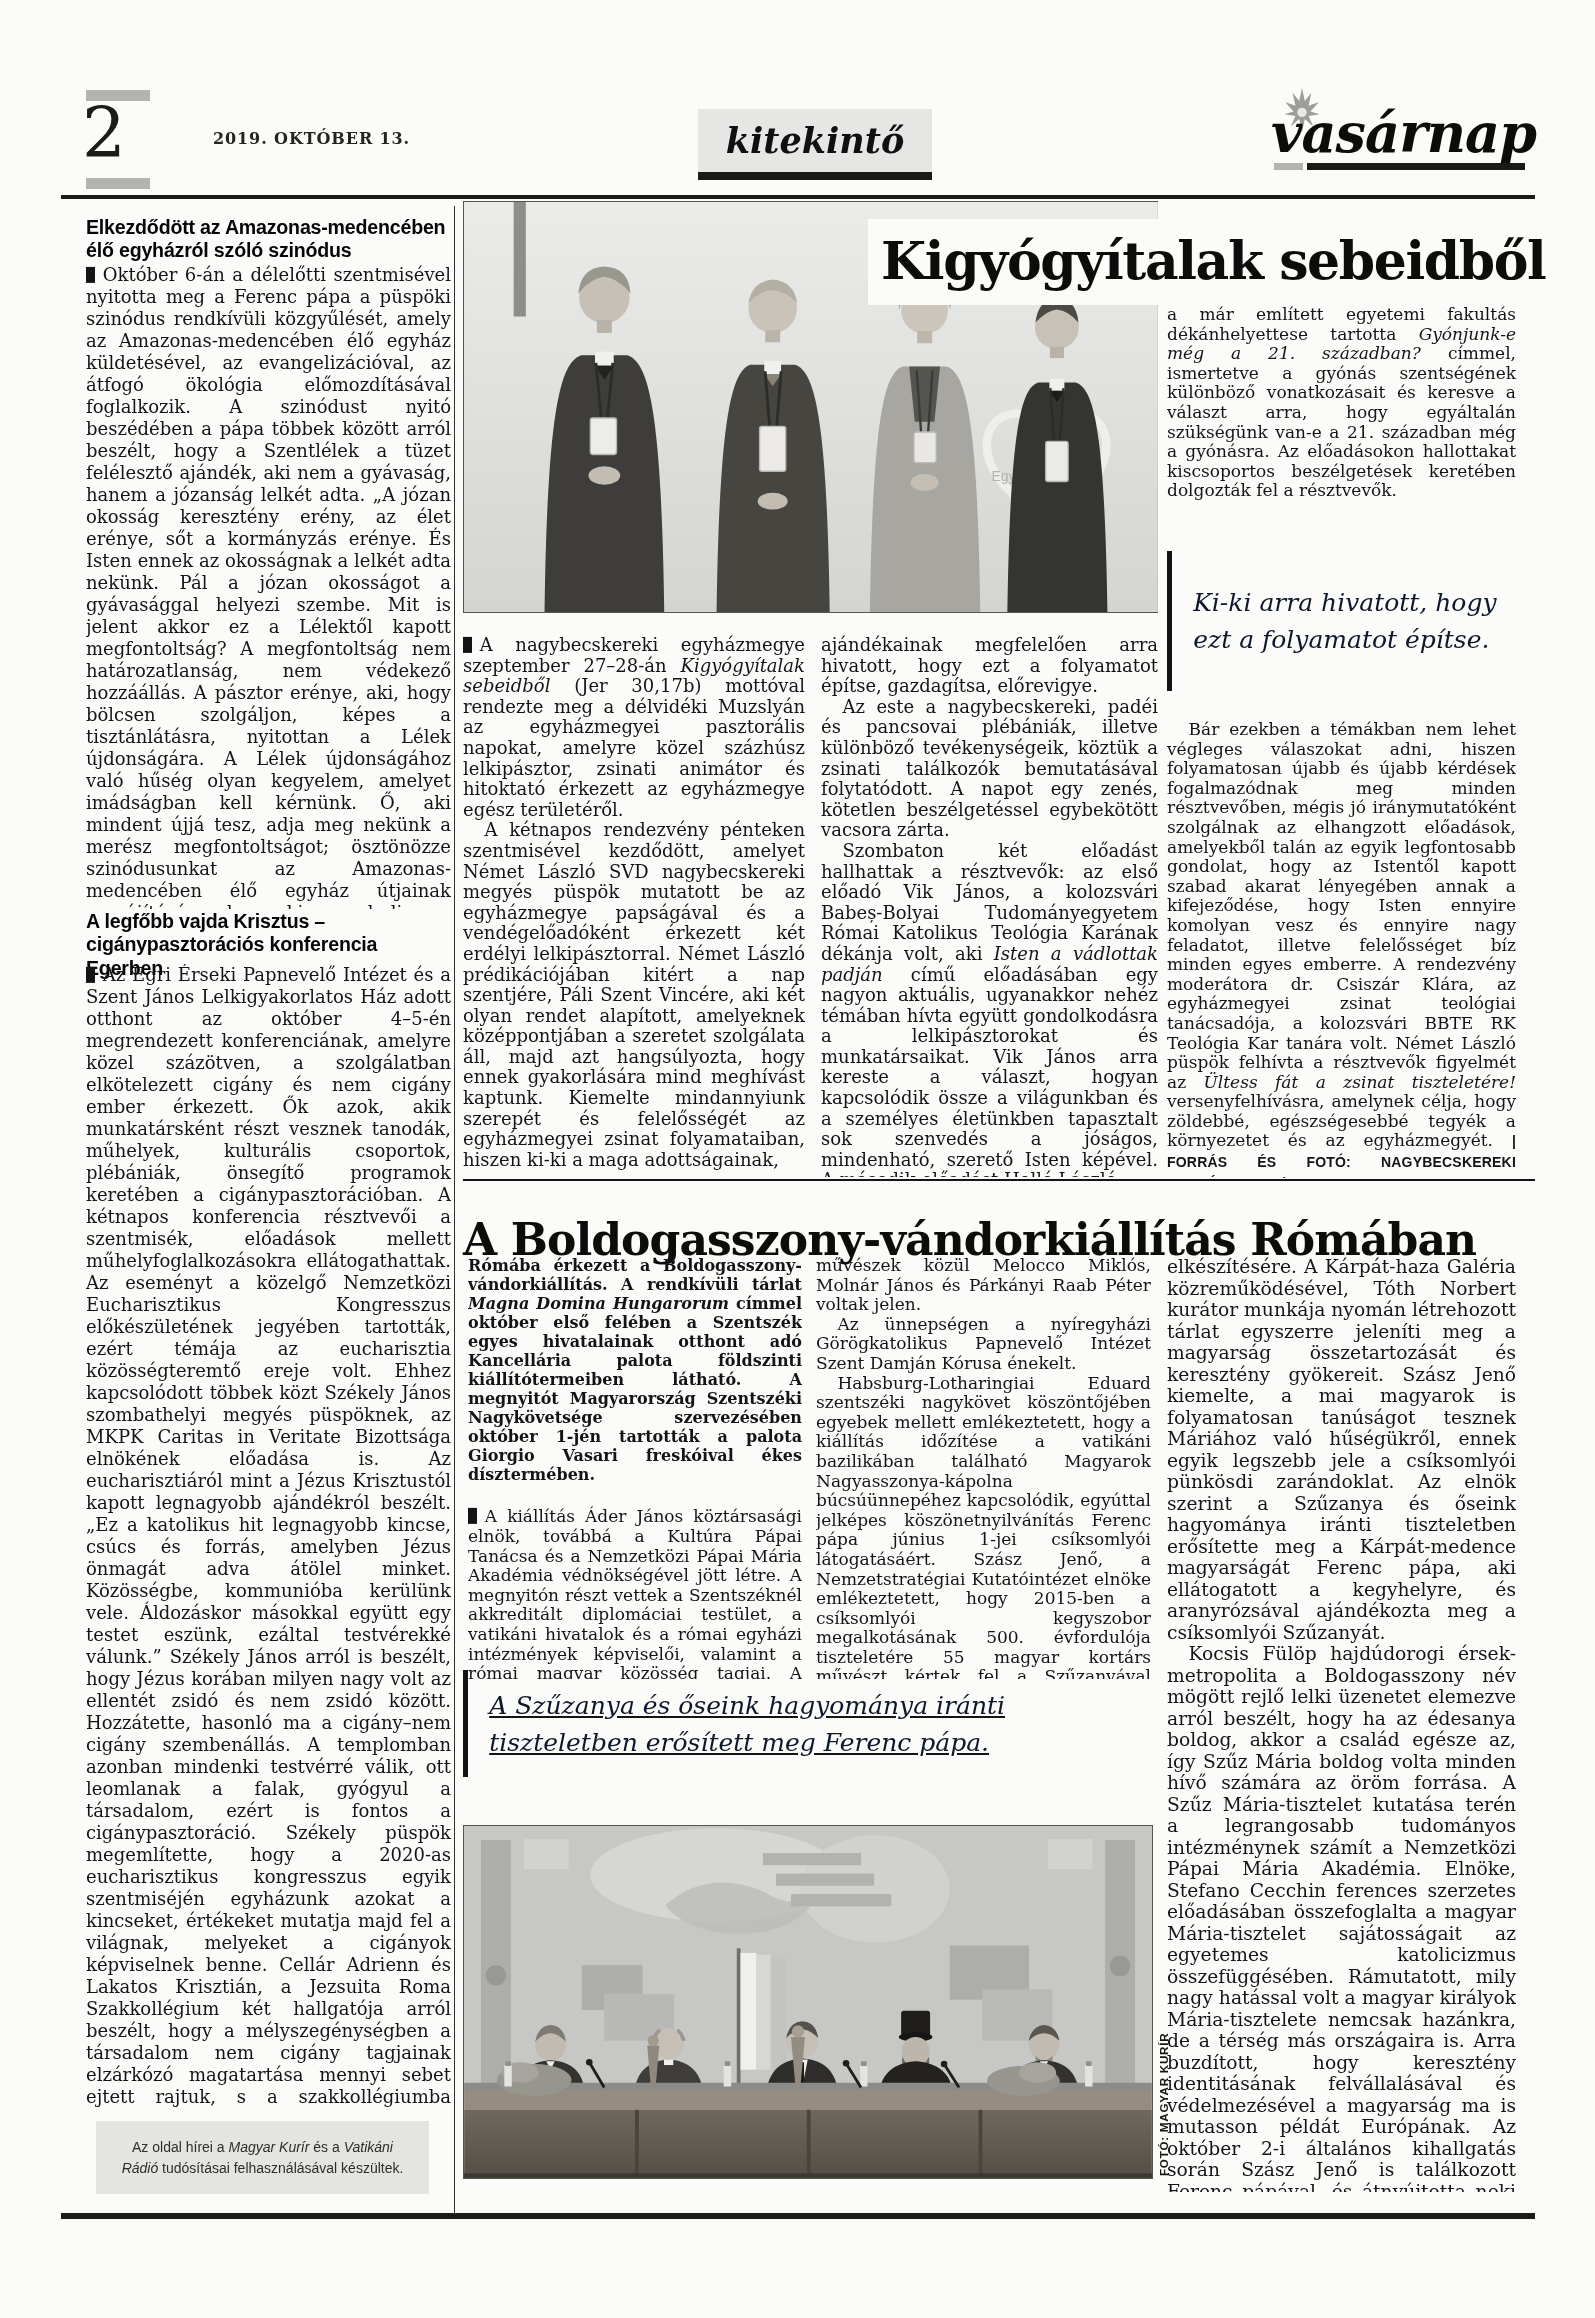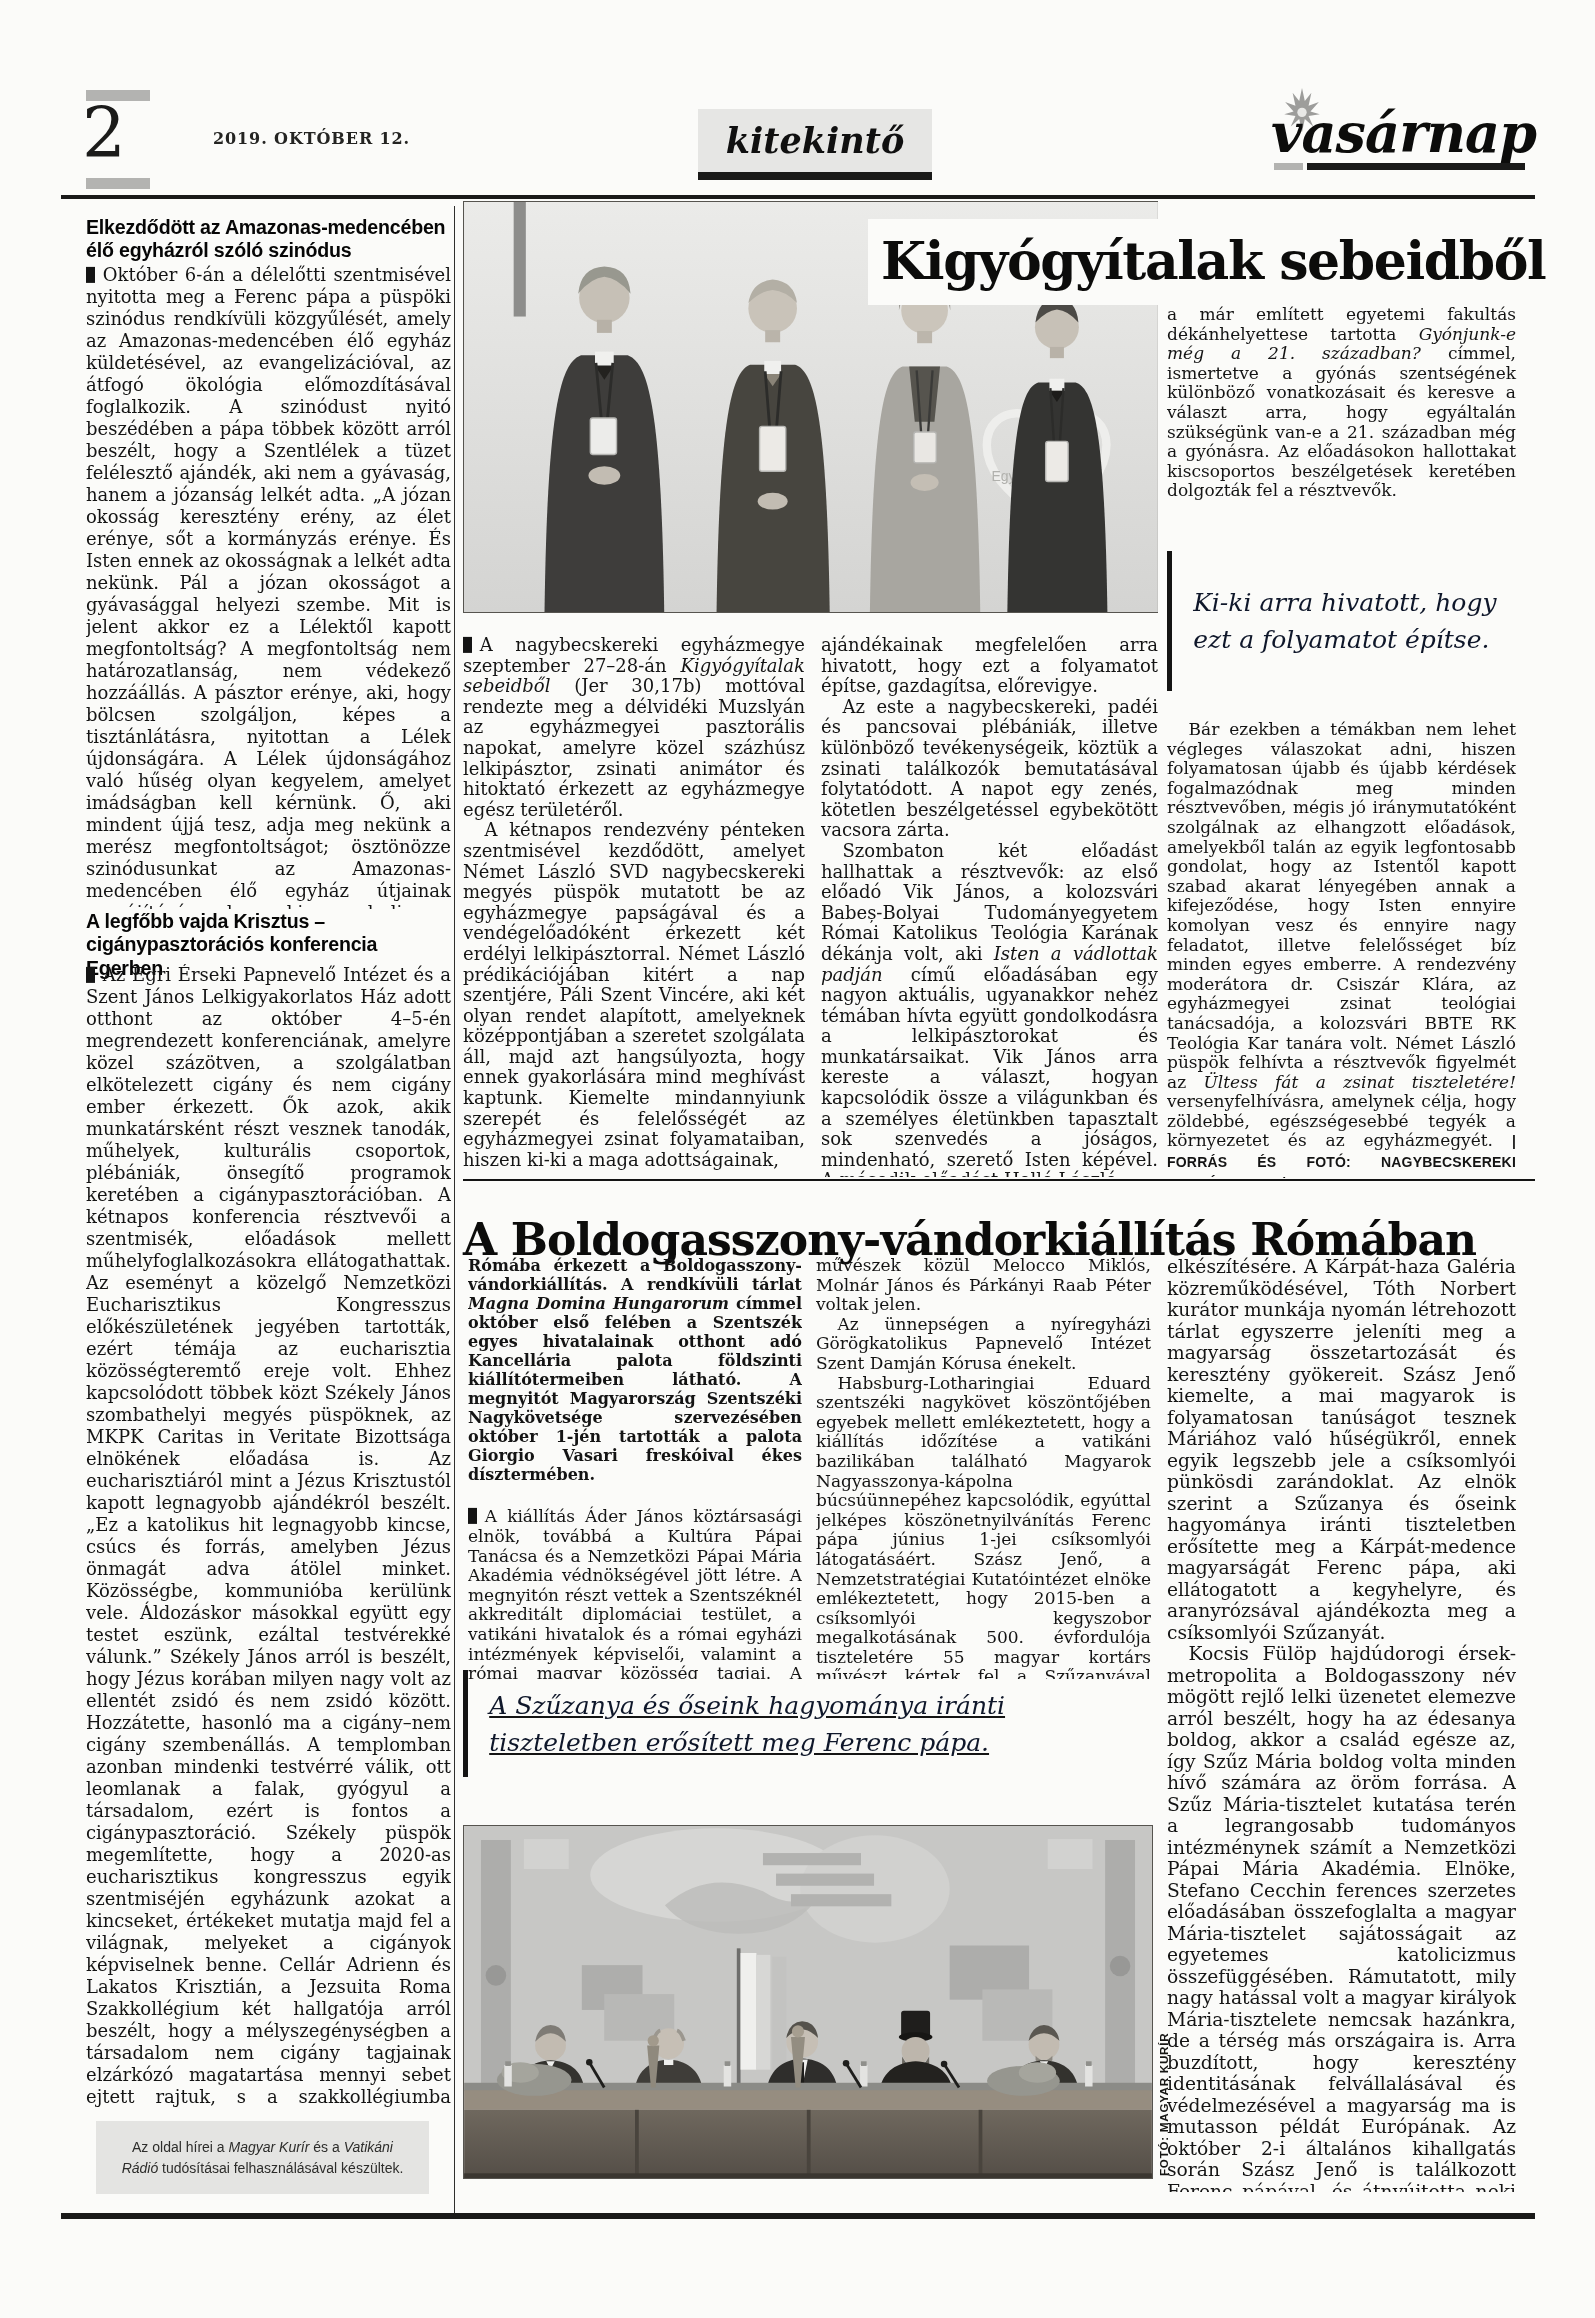--- a/index.html
+++ b/index.html
@@ -48,21 +48,21 @@
   .clip { overflow:hidden; }
 </style>
 </head>
 <body>
 
 <div class="page">
 
   <div class="abs gbar" style="left:86px; top:90px; width:64px; height:11.2px;"></div>
   <div class="abs pagenum" style="left:82px; top:99px;">2</div>
   <div class="abs gbar" style="left:86px; top:178px; width:64px; height:11.2px;"></div>
-  <div class="abs date" style="left:213px; top:129px;">2019. OKTÓBER 12.</div>
+  <div class="abs date" style="left:213px; top:129px;">2019. OKTÓBER 13.</div>
 
   <div class="abs kitekinto-box" style="left:698px; top:109px; width:234px; height:63px;">
     <span class="kitekinto">kitekintő</span>
   </div>
   <div class="abs rule" style="left:698px; top:172px; width:234px; height:7.5px;"></div>
 
   <svg class="abs" style="left:1284px; top:87px;" width="36" height="45" viewBox="0 0 76 96">
     <path d="M38 2 L44 30 L58 12 L52 40 L74 32 L56 52 L76 58 L52 62 L62 84 L44 68 L38 96 L32 68 L14 84 L24 62 L0 58 L20 52 L2 32 L24 40 L18 12 L32 30 Z" fill="#9d9d9b"></path>
     <circle cx="38" cy="54" r="10" fill="#e8e8e6"></circle>
   </svg>

